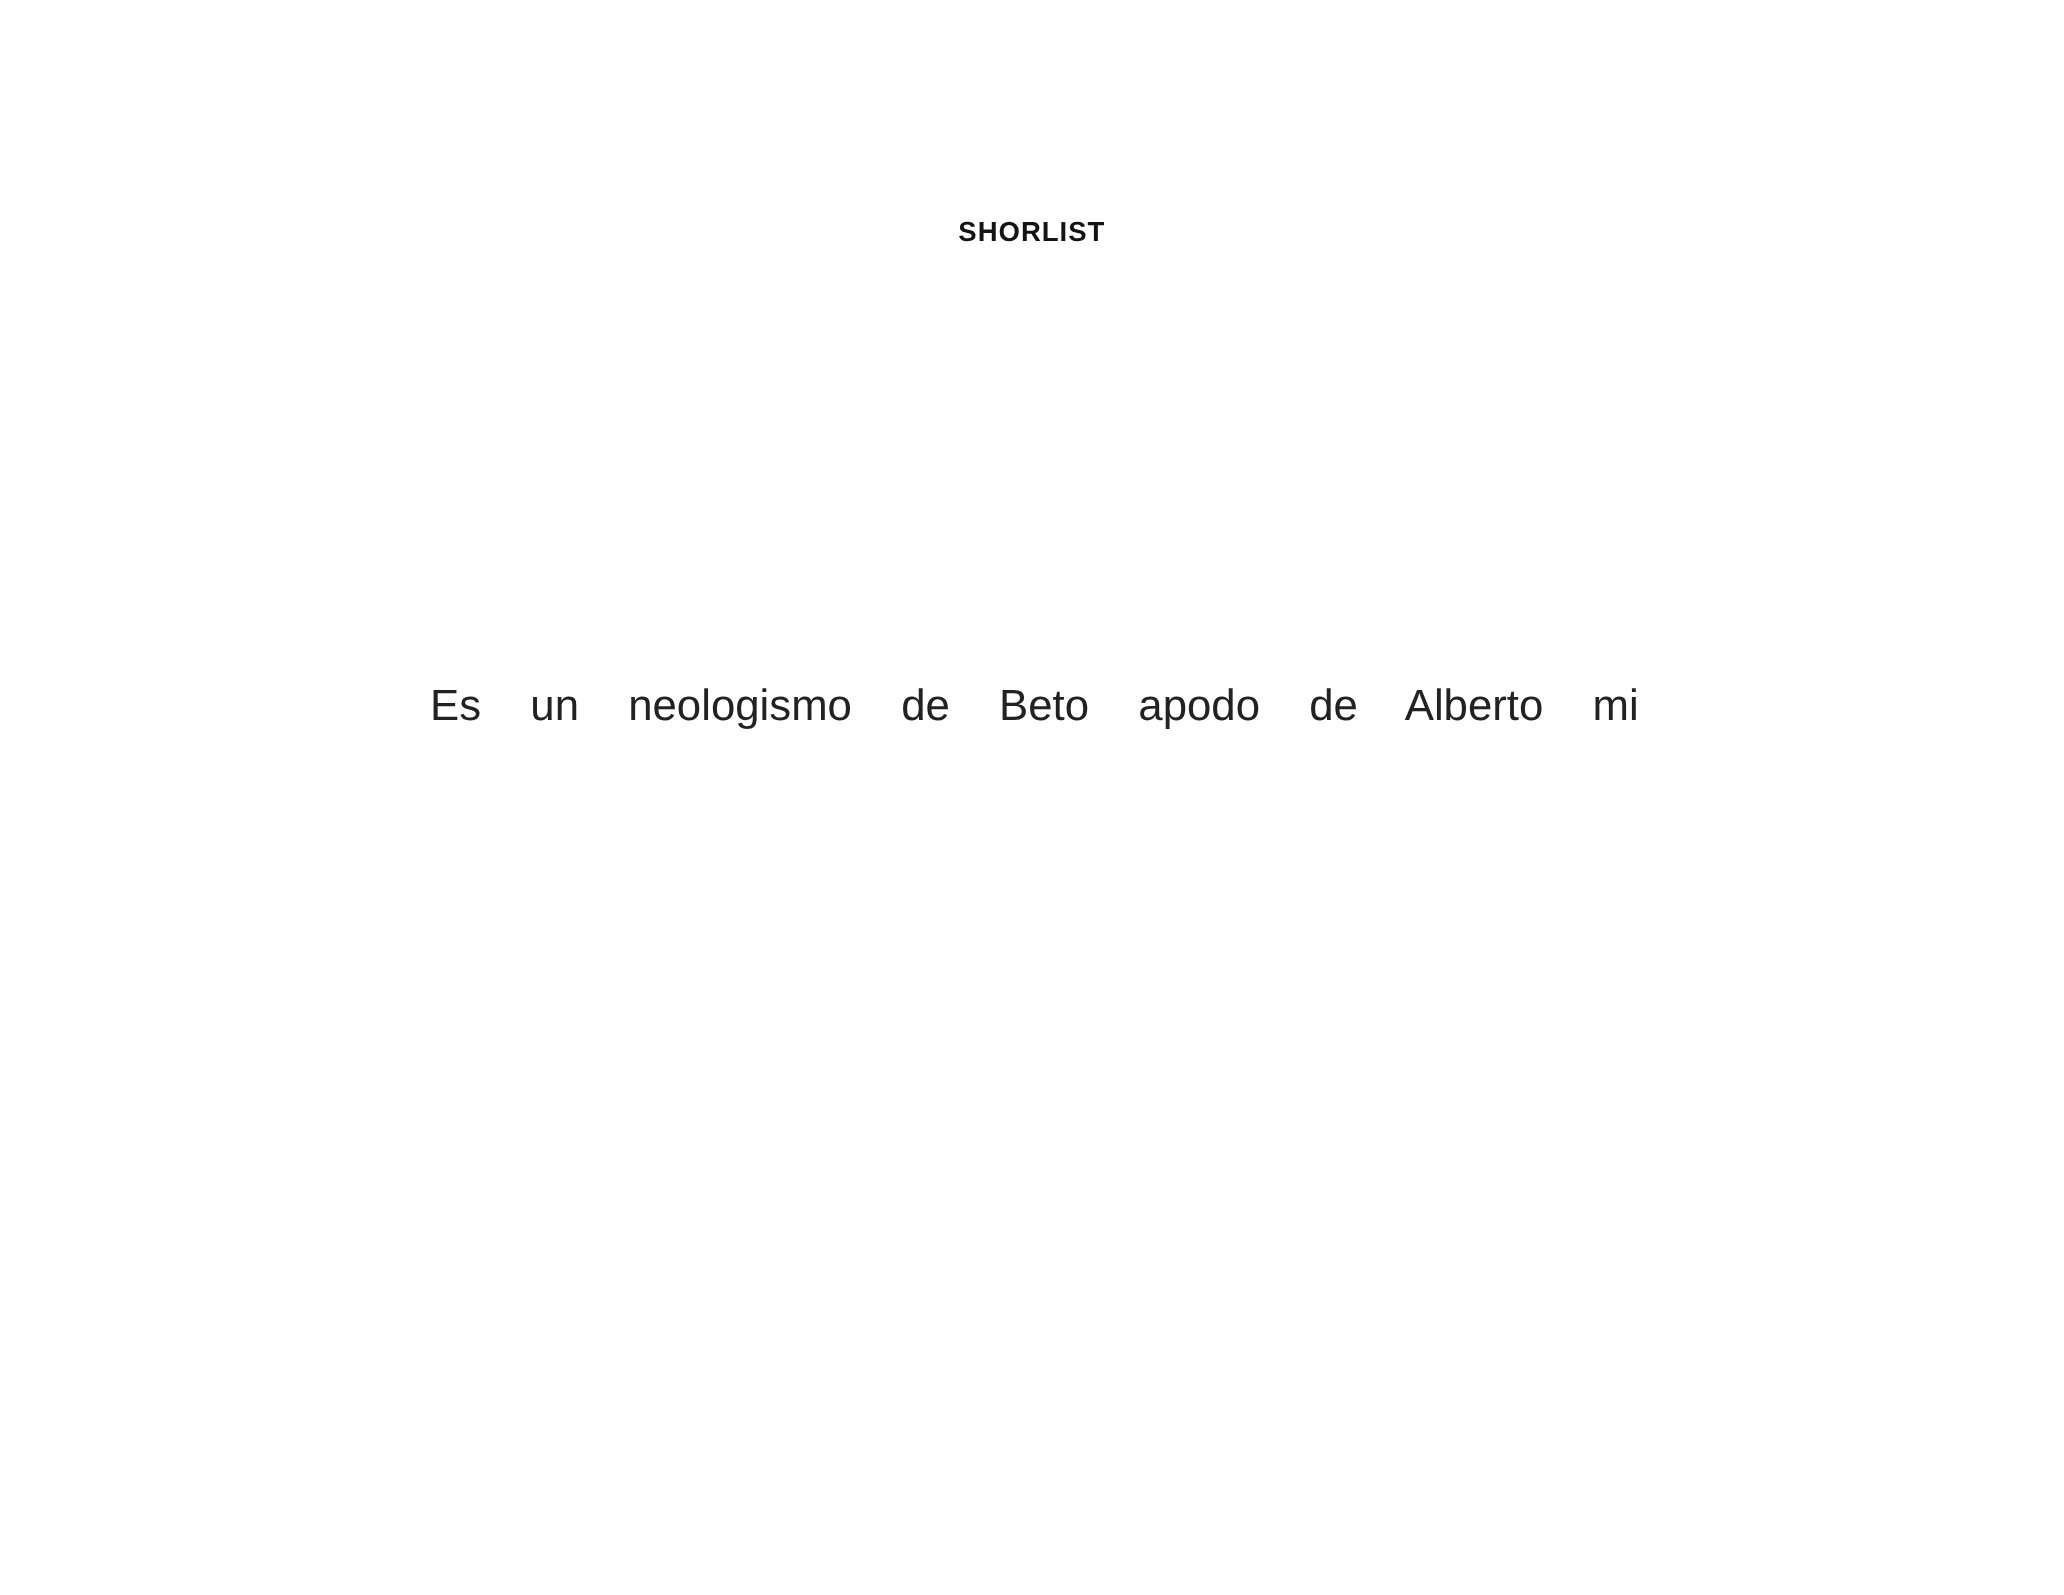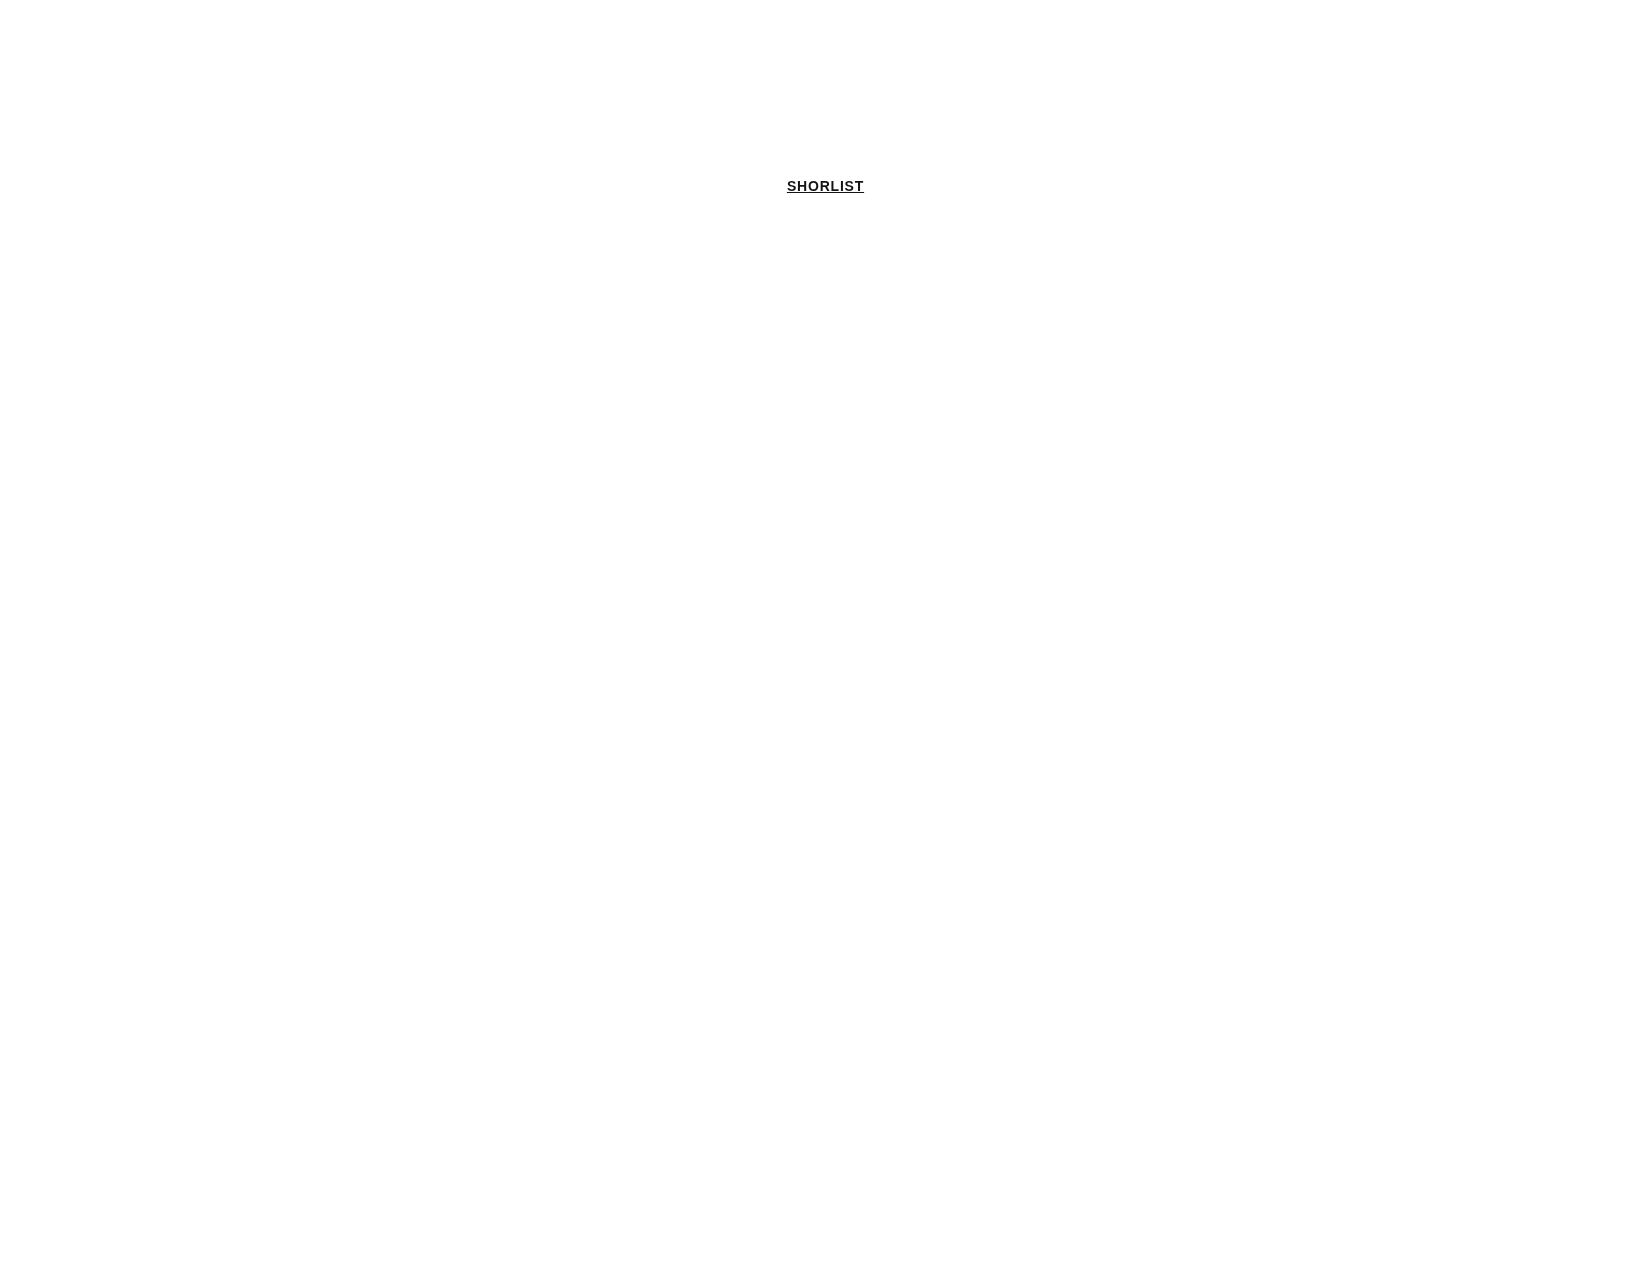--- a/index.html
+++ b/index.html
@@ -21,25 +21,24 @@
     position: absolute;
     top: 174px;
     left: 0;
     width: 100%;
     text-align: center;
   }
   .brand {
     display: inline-block;
     font-family: "Liberation Sans", sans-serif;
     font-weight: 700;
-    font-size: 14px;
+    font-size: 22px;
     line-height: 24px;
     letter-spacing: 0.8px;
     color: #141414;
-    text-decoration: underline;
   }
 
   
   .para {
     position: absolute;
     left: 330px;
     top: 543px;
     width: 981px;
     margin: 0;
     font-family: "Liberation Sans", sans-serif;
@@ -65,16 +64,17 @@
 <body>
 
 <div class="canvas">
 
   <header class="masthead">
     <span class="brand">SHORLIST</span>
   </header>
 
   <main>
     <p class="para">
+      <span class="line justified indent">Es un neologismo de Beto apodo de Alberto mi</span>
     </p>
   </main>
 
 </div>
 
 </body></html>

